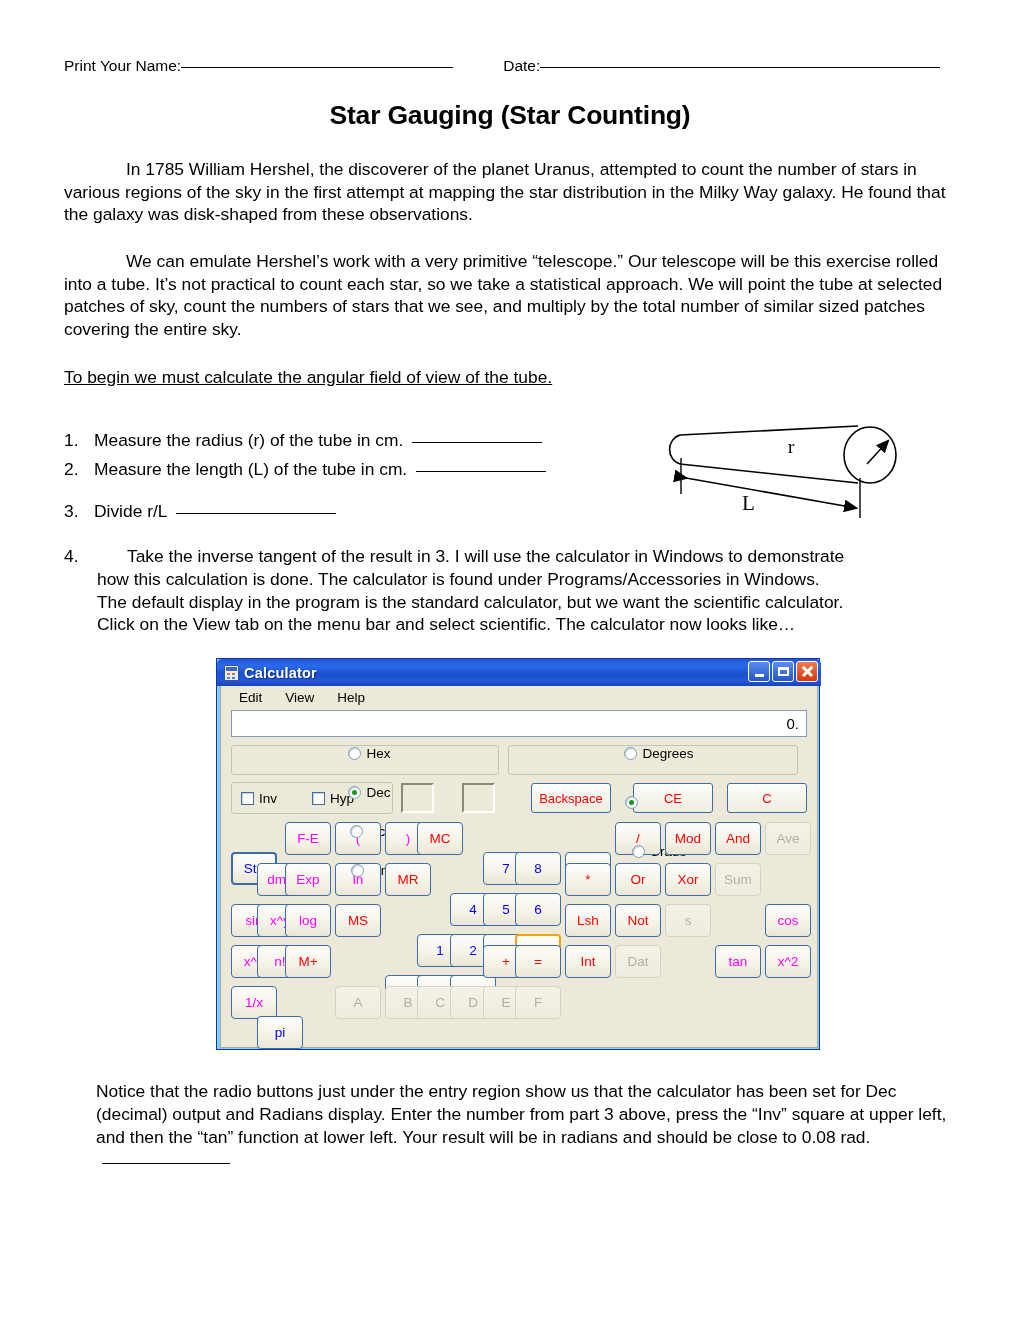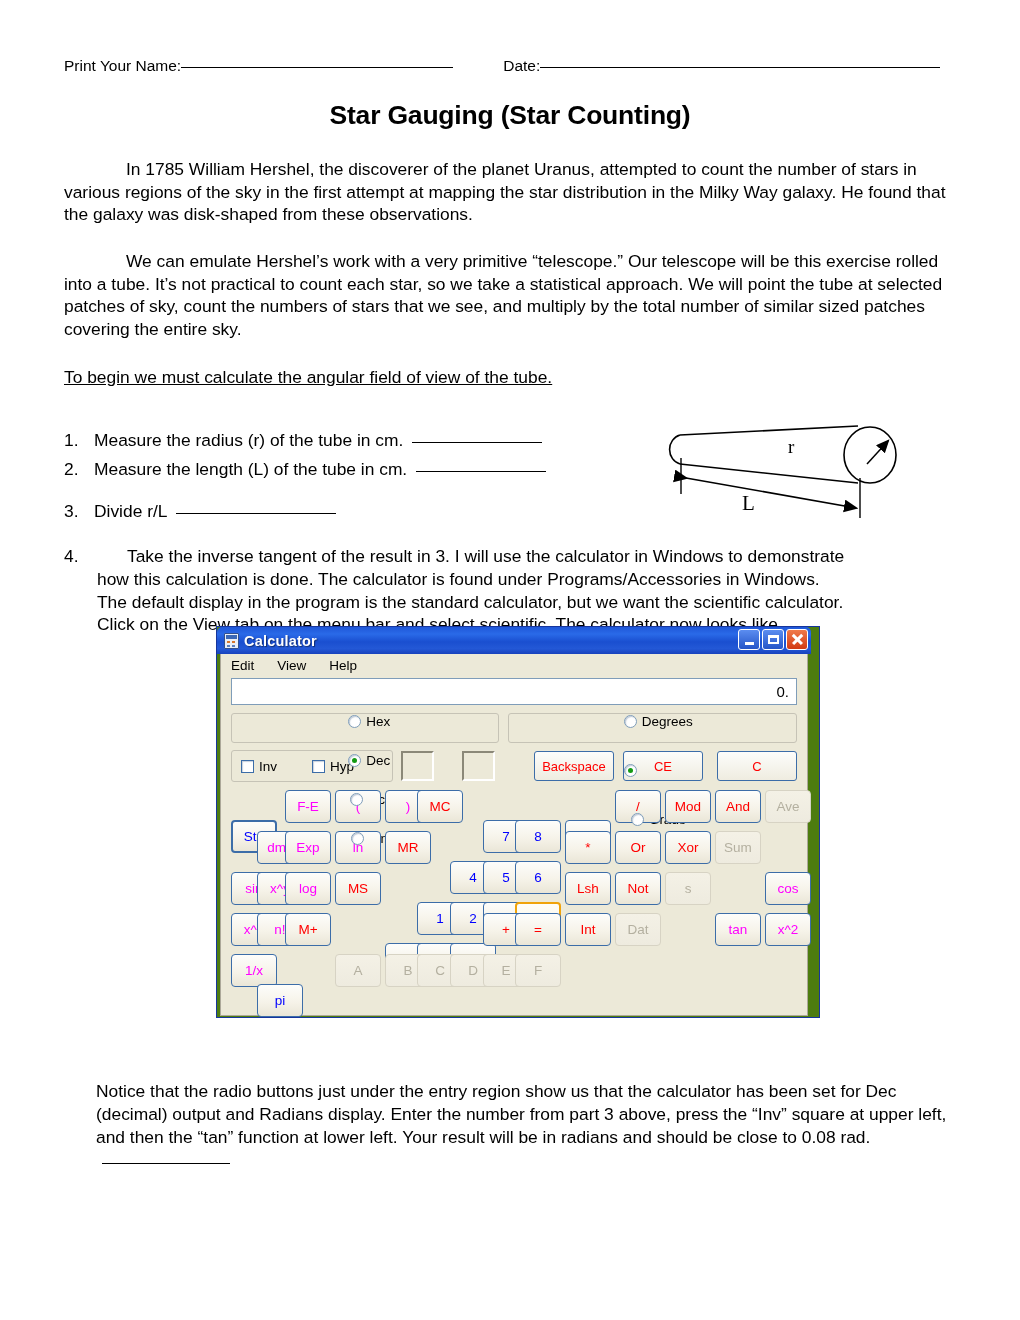--- a/index.html
+++ b/index.html
@@ -103,27 +103,27 @@
     left: 660px;
     top: 408px;
     width: 262px;
     height: 130px;
   }
 
   
   .calc {
     position: absolute;
     left: 216px;
-    top: 626px;
+    top: 658px;
     width: 604px;
     height: 392px;
-    background: #4d7c0f;
+    background: #7dd3fc;
     border: 1px solid #16359c;
     box-sizing: border-box;
-    padding: 0 11px 3px 3px;
+    padding: 0 1px 3px 3px;
   }
   .calc-title {
     height: 27px;
     background: linear-gradient(to bottom,#1f57d8 0%,#2a6ae8 26%,#1a4fd0 55%,#2358d6 80%,#1742bd 100%);
     display: flex;
     align-items: center;
     position: relative;
     padding-left: 4px;
     margin: 0 -3px;
     border-top-left-radius: 5px;
@@ -202,20 +202,21 @@
     box-sizing: border-box;
     padding: 0;
   }
   .menubar {
     height: 22px;
     display: flex;
     align-items: center;
     padding-left: 7px;
     gap: 17px;
     font-size: 13.5px;
+    margin-left: 8px;
   }
   .menubar span { padding: 1px 3px; }
 
   .display {
     margin: 2px 10px 0 10px;
     height: 27px;
     background: #ffffff;
     border: 1px solid #7f9db9;
     box-sizing: border-box;
     display: flex;
@@ -313,21 +314,21 @@
     border-radius: 3px;
     background: linear-gradient(to bottom,#fdfdfb,#efece0);
     color: #ff0000;
     font-size: 13px;
     display: flex;
     align-items: center;
     justify-content: center;
     box-sizing: border-box;
   }
   .b-back { width: 80px; }
-  .b-ce   { width: 80px; margin-left: 1px; }
+  .b-ce   { width: 80px; margin-left: 14px; }
   .b-c    { width: 80px; margin-left: 6px; }
 
   .keypad {
     margin: 8px 10px 0 10px;
     display: grid;
     grid-template-columns: 46px 6px 50px 50px 50px 14px 52px 14px 50px 50px 50px 50px 50px 50px;
     grid-auto-rows: 33px;
     row-gap: 8px;
     column-gap: 0;
   }

